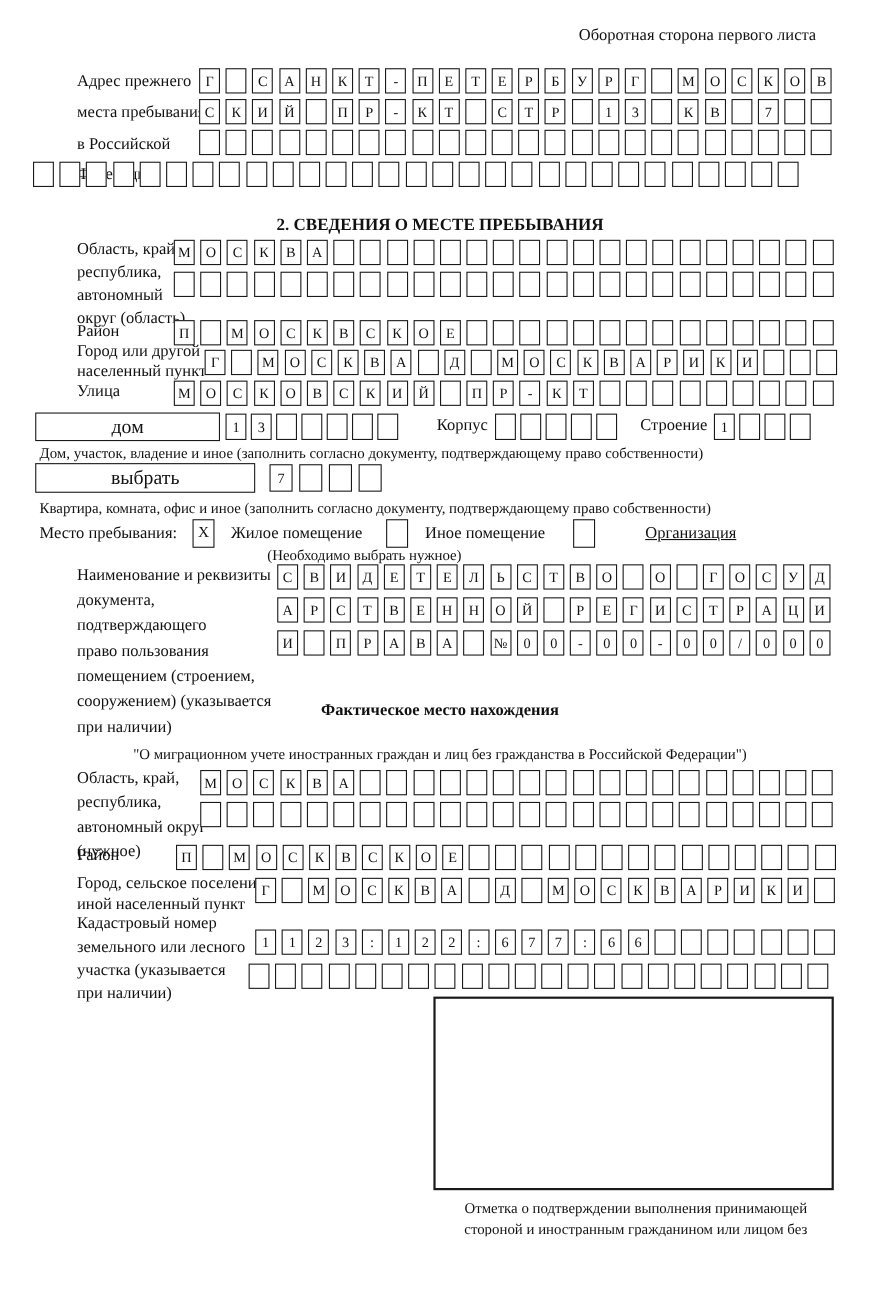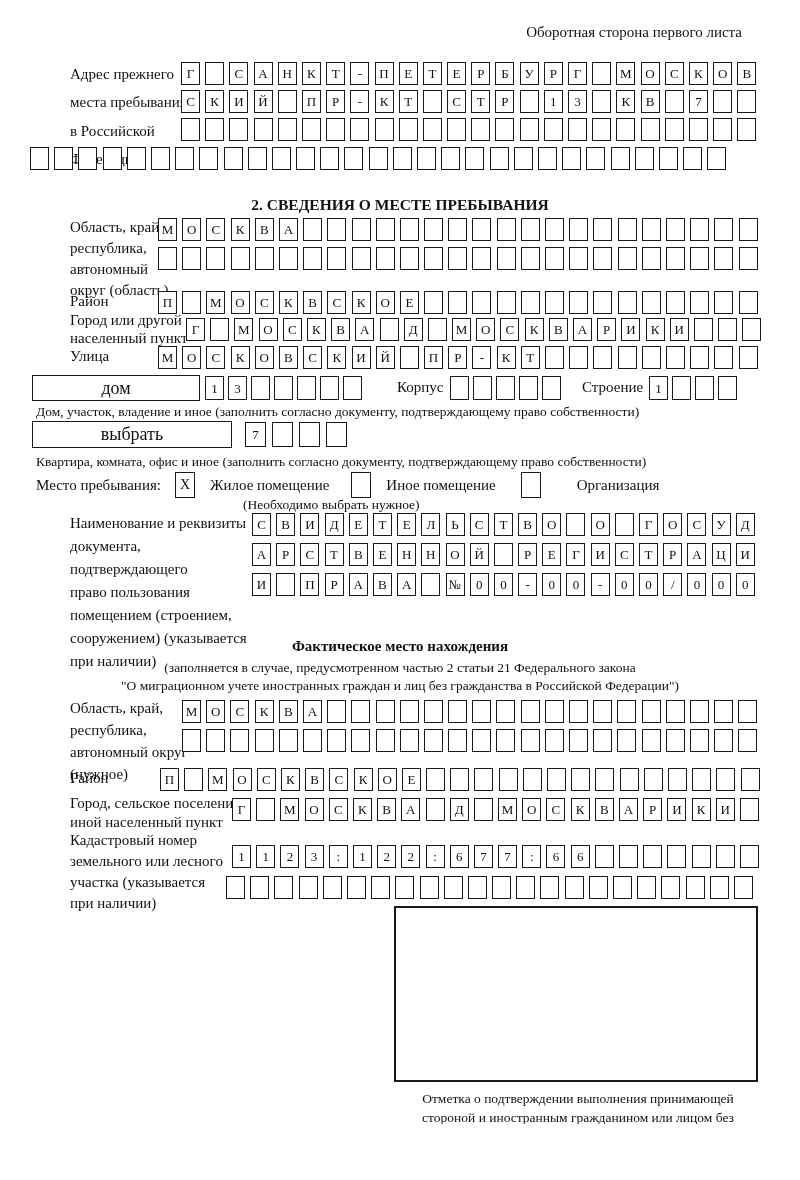--- a/index.html
+++ b/index.html
@@ -330,21 +330,21 @@
     </div>
   <div class="abs cap" style="left:36px;top:454px;">Квартира, комната, офис и иное (заполнить согласно документу, подтверждающему право собственности)</div>
 
   <div class="abs mprow" style="left:36px;top:472px;height:26px;">
     <span class="lbl">Место пребывания:</span>
     <span class="chk" style="margin-left:14px;">X</span>
     <span class="lbl" style="margin-left:15px;">Жилое помещение</span>
     <span class="chk" style="margin-left:22px;"></span>
     <span class="lbl" style="margin-left:15px;">Иное помещение</span>
     <span class="chk" style="margin-left:25px;"></span>
-    <span class="lbl" style="margin-left:36px;">Организация</span>
+    <span class="lbl" style="margin-left:46px;text-decoration:underline;">Организация</span>
   </div>
   <div class="abs cap" style="left:243px;top:497px;">(Необходимо выбрать нужное)</div>
 
   <div class="abs lbl" style="left:70px;top:512px;line-height:23px;width:185px;">Наименование и реквизиты
 документа, подтверждающего
 право пользования
 помещением (строением,
 сооружением) (указывается
 при наличии)</div>
   <div class="abs cellrow" style="left:252px;top:513px;">
@@ -411,21 +411,20 @@
       <div class="cell">-</div>
       <div class="cell">0</div>
       <div class="cell">0</div>
       <div class="cell">/</div>
       <div class="cell">0</div>
       <div class="cell">0</div>
       <div class="cell">0</div>
     </div>
 
   <div class="abs lbl bold center" style="top:638px;">Фактическое место нахождения</div>
-  <div class="abs cap center" style="top:660px;">(заполняется в случае, предусмотренном частью 2 статьи 21 Федерального закона</div>
   <div class="abs cap center" style="top:678px;">"О миграционном учете иностранных граждан и лиц без гражданства в Российской Федерации")</div>
 
   <div class="abs lbl" style="left:70px;top:697px;line-height:22px;width:135px;">Область, край,
 республика,
 автономный округ
 (нужное)</div>
   <div class="abs cellrow" style="left:182px;top:700px;">
       <div class="cell">М</div>
       <div class="cell">О</div>
       <div class="cell">С</div>

